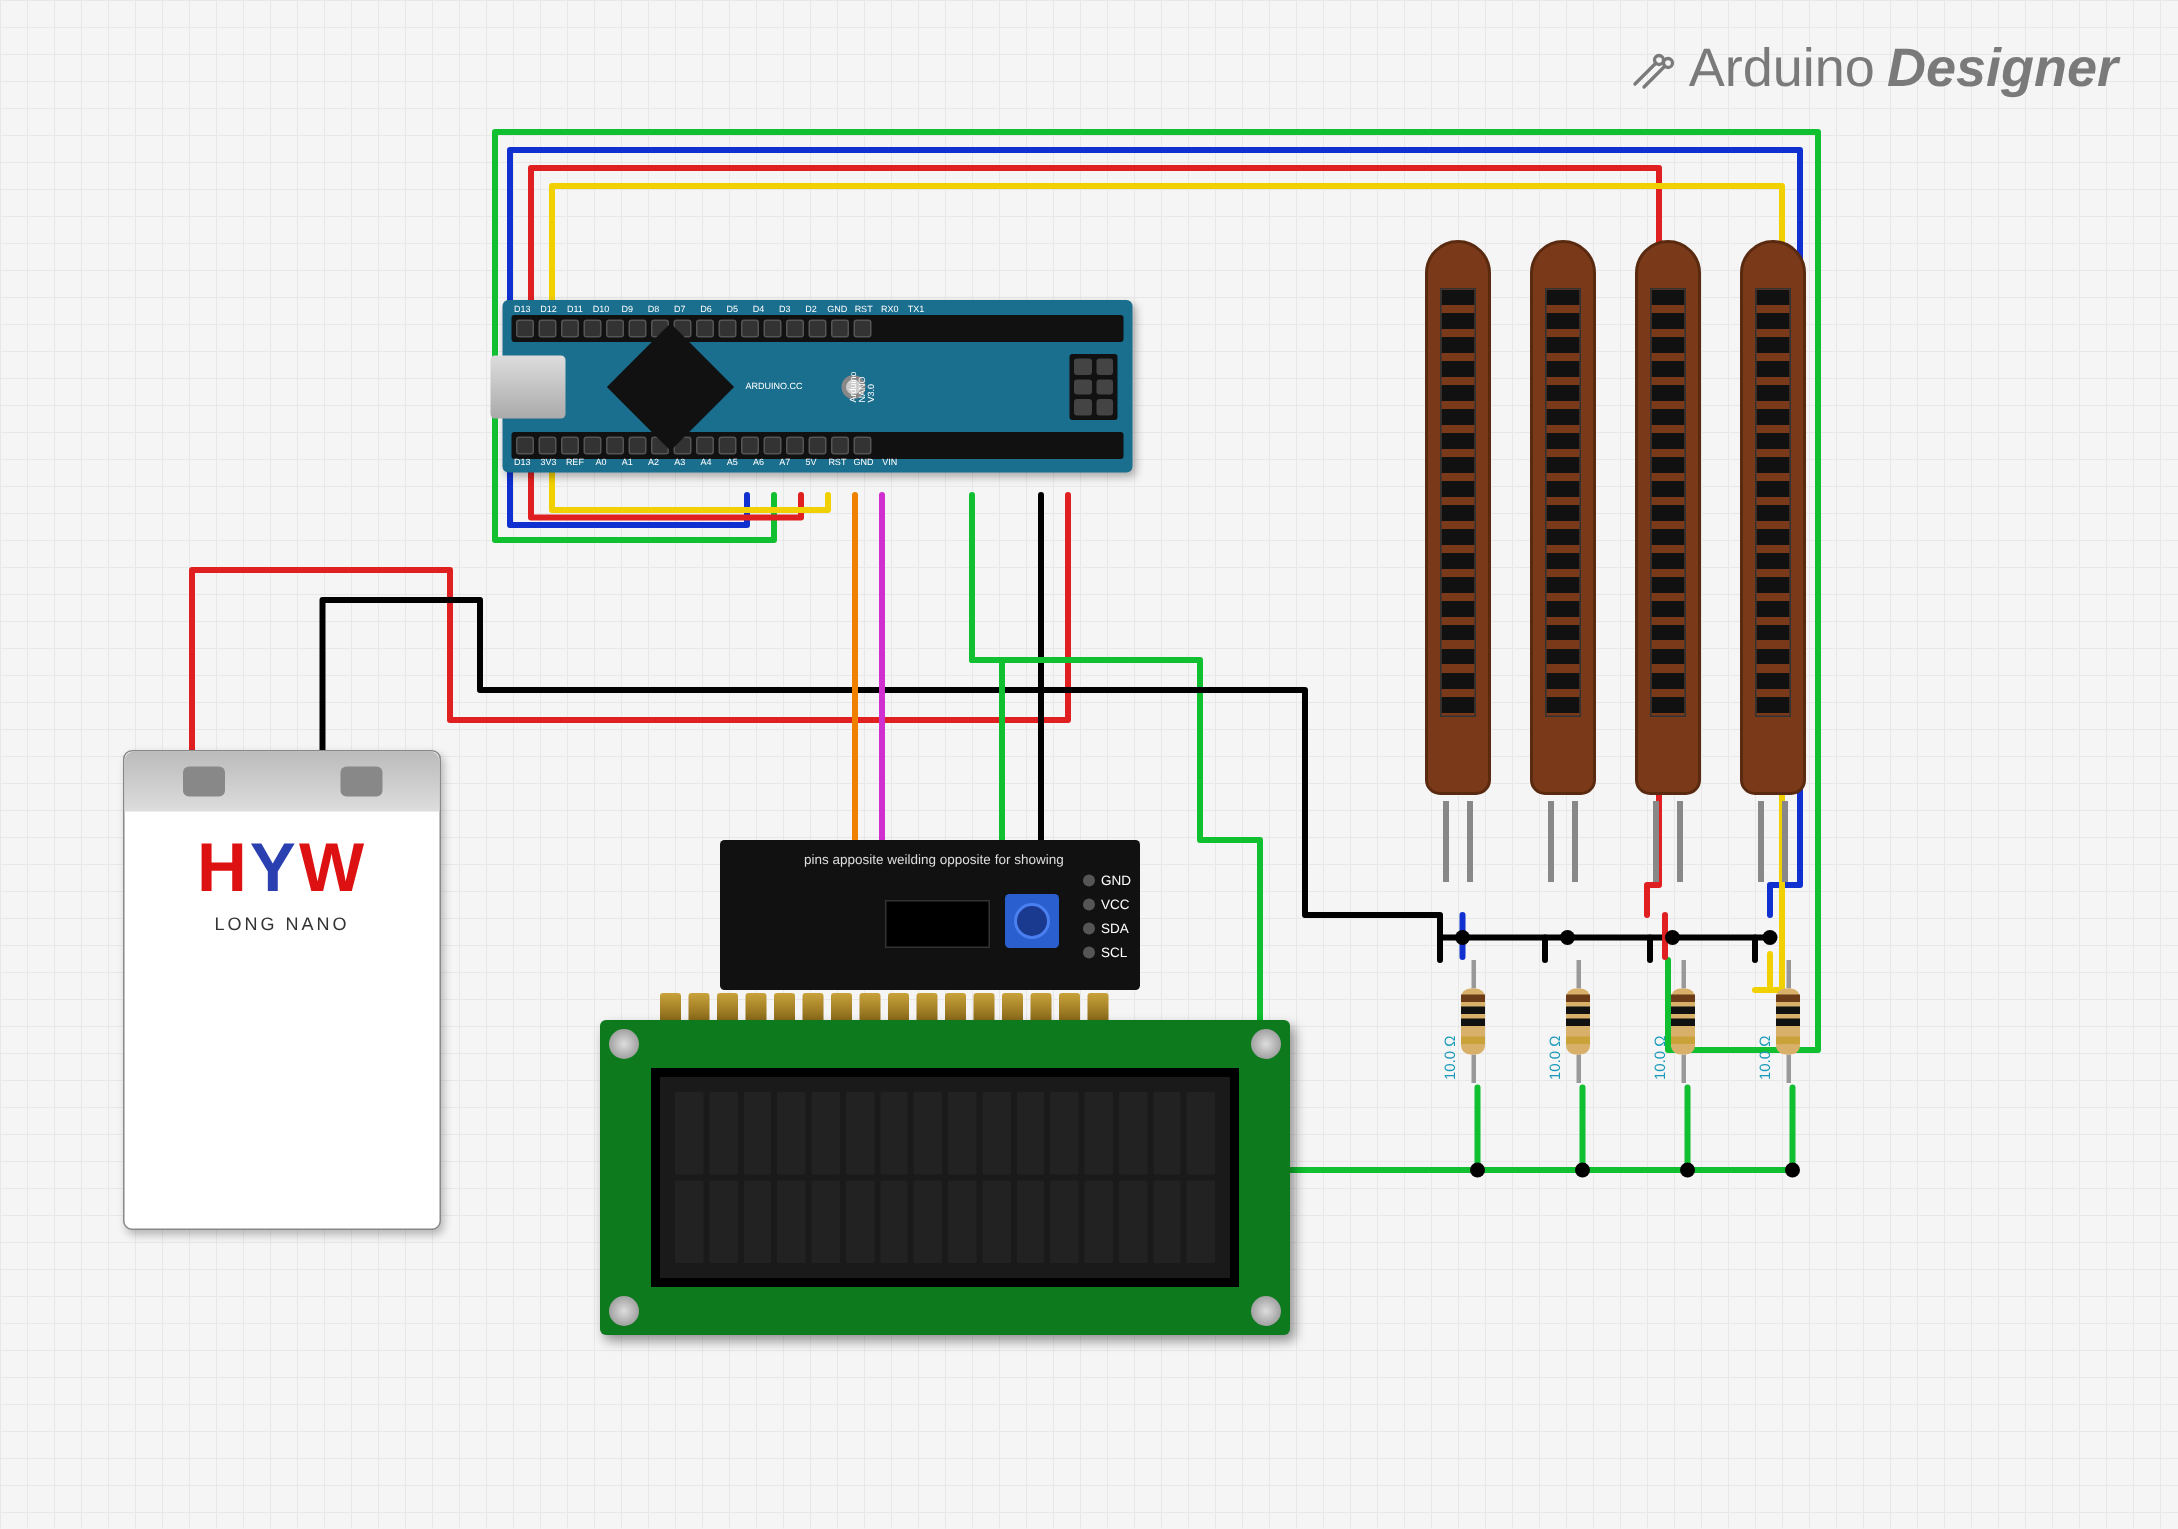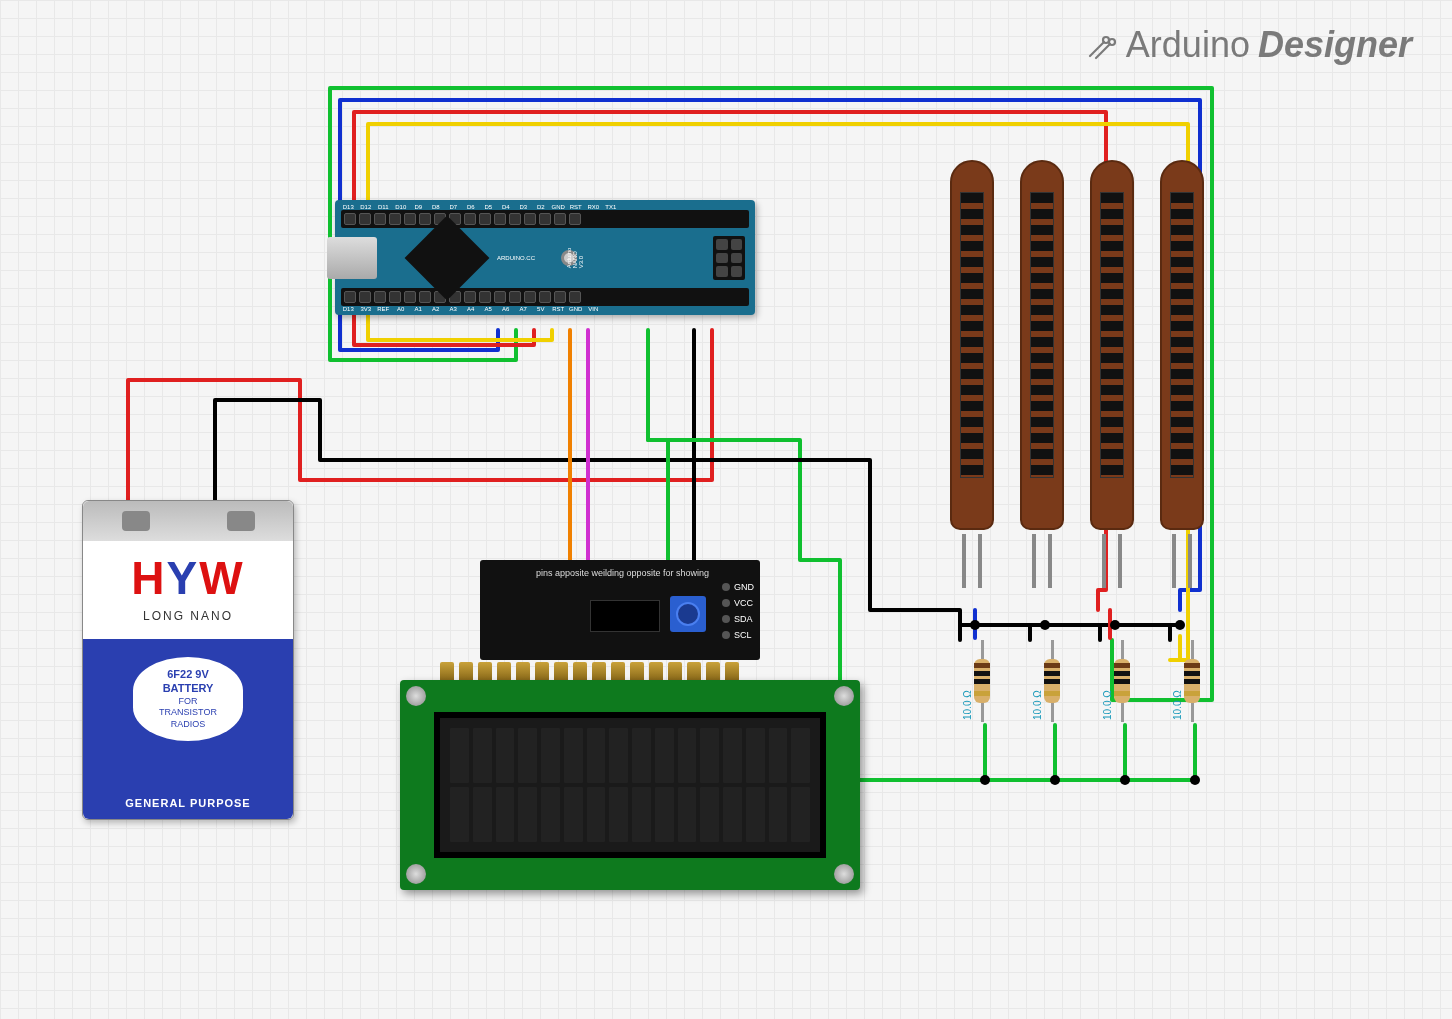--- a/index.html
+++ b/index.html
@@ -383,30 +383,20 @@
 
 <div class="battery">
   <div class="battery-top">
     <div class="terminal"></div>
     <div class="terminal"></div>
   </div>
   <div class="battery-brand">
     <span class="h">H</span><span class="y">Y</span><span class="w">W</span>
   </div>
   <div class="battery-sub">LONG NANO</div>
-  <div class="battery-mid">
-    <div class="battery-label-box">
-      <div class="big">6F22 9V</div>
-      <div class="big">BATTERY</div>
-      <div>FOR</div>
-      <div>TRANSISTOR</div>
-      <div>RADIOS</div>
-    </div>
-    <div class="battery-gp">GENERAL PURPOSE</div>
-  </div>
 </div>
 
 <div class="nano">
   <div>
     <div class="pin-labels" id="top-labels">
         <span>D13</span>
         <span>D12</span>
         <span>D11</span>
         <span>D10</span>
         <span>D9</span>

